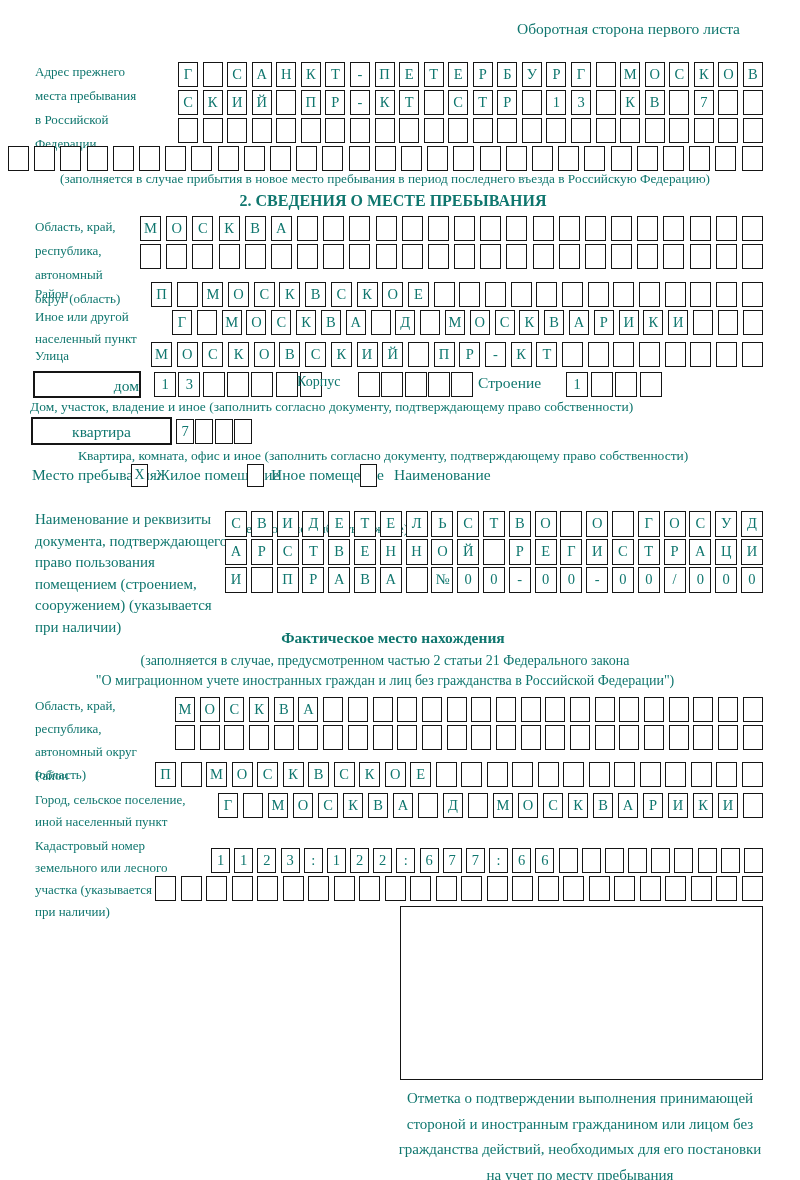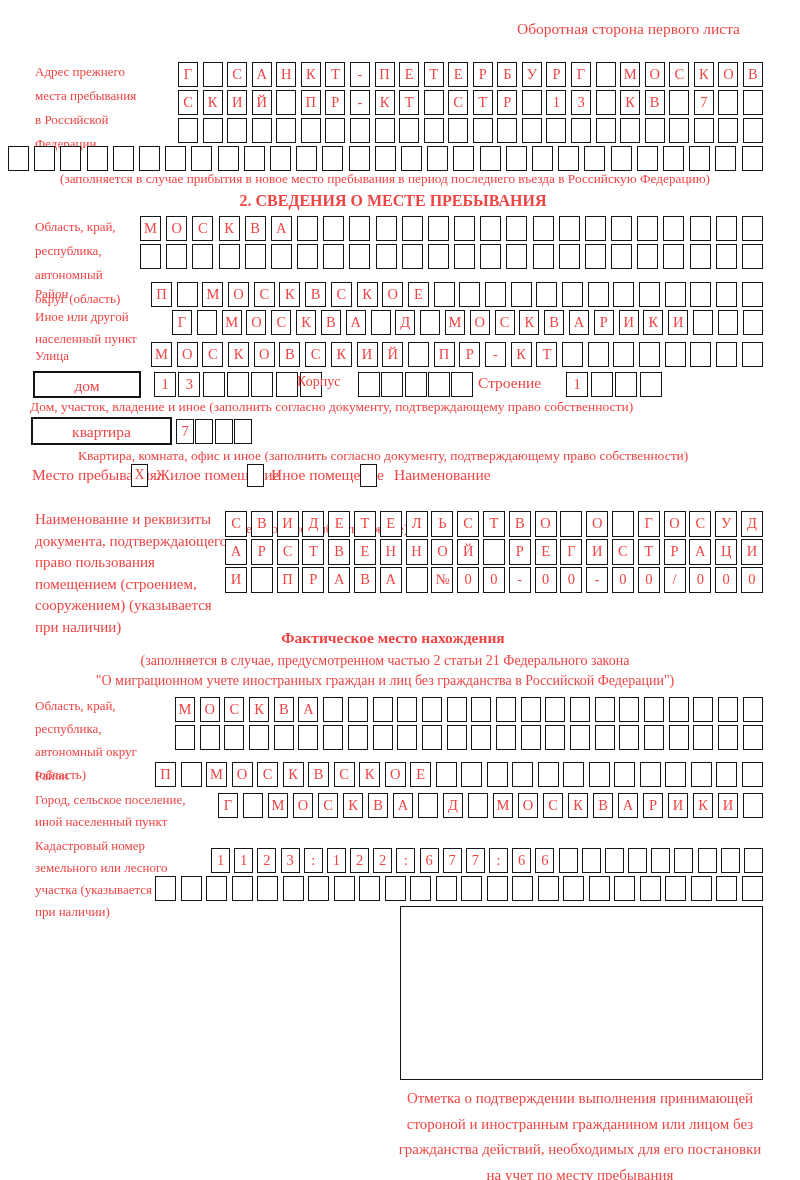--- a/index.html
+++ b/index.html
@@ -1,17 +1,17 @@
 <!DOCTYPE html>
 <html><head>
 <meta charset="utf-8">
 <style>
   html,body{margin:0;padding:0;background:#fff;}
   #page{position:relative;width:800px;height:1180px;background:#fff;overflow:hidden;
-        font-family:"Liberation Serif","DejaVu Serif",serif;color:#ef4444;}
+        font-family:"Liberation Serif","DejaVu Serif",serif;color:#0f766e;}
   .abs{position:absolute;}
   .lbl{position:absolute;font-size:13px;line-height:24px;white-space:pre-line;}
   .cap{position:absolute;font-size:13.3px;line-height:17px;}
   .center{left:0;width:770px;text-align:center;}
   .bold{font-weight:bold;padding-left:8px;}
   .cellrow{position:absolute;display:flex;justify-content:space-between;}
   .cell{flex:none;width:var(--cw,20px);height:25px;border:1.6px solid #151515;box-sizing:border-box;
         background:#fff;text-align:center;font-size:14.5px;line-height:22px;}
   .tall .cell{height:26px;line-height:23px;}
   .bigbox{position:absolute;border:2px solid #151515;box-sizing:border-box;background:#fff;
@@ -280,21 +280,21 @@
       <span class="cell"></span>
       <span class="cell"></span>
       <span class="cell"></span>
       <span class="cell"></span>
       <span class="cell"></span>
       <span class="cell"></span>
       <span class="cell"></span>
       <span class="cell"></span>
     </div>
 
-  <div class="bigbox" style="left:33px;top:371px;width:108px;height:27px;line-height:25px;">дом</div>
+  <div class="bigbox" style="left:33px;top:371px;width:108px;height:27px;line-height:25px;text-align:right;">дом</div>
   <div class="cellrow" style="left:154px;top:372px;width:168px;--cw:22px;">
       <span class="cell">1</span>
       <span class="cell">3</span>
       <span class="cell"></span>
       <span class="cell"></span>
       <span class="cell"></span>
       <span class="cell"></span>
       <span class="cell"></span>
     </div>
   <div class="abs" style="left:297px;top:374px;font-size:14px;">Корпус</div>

